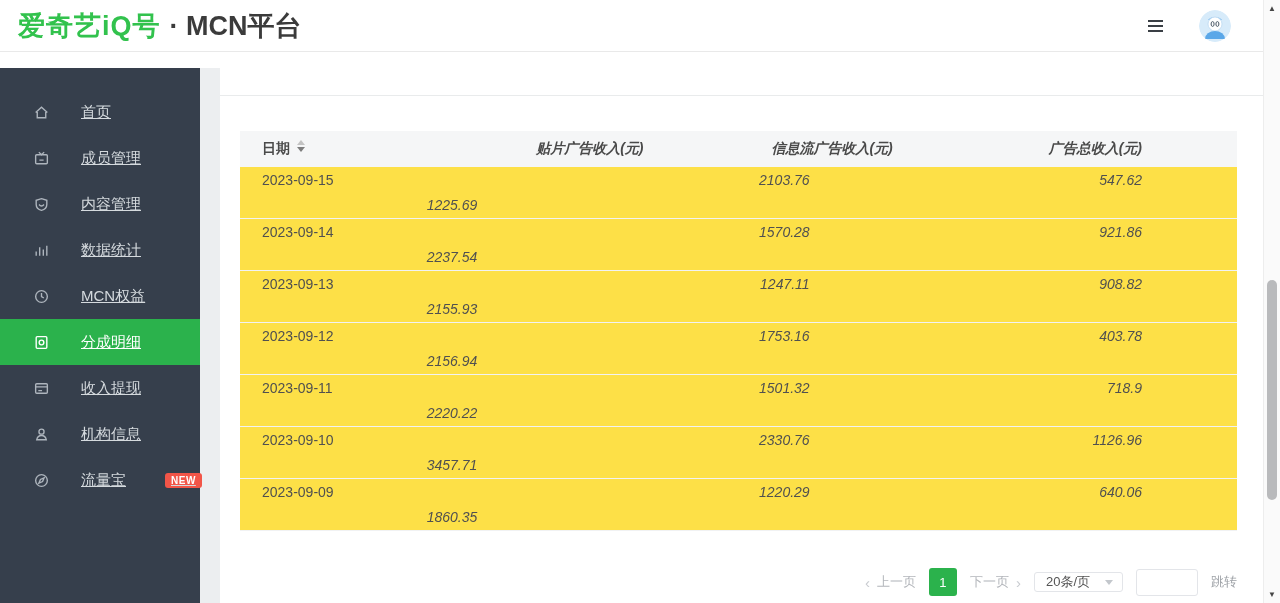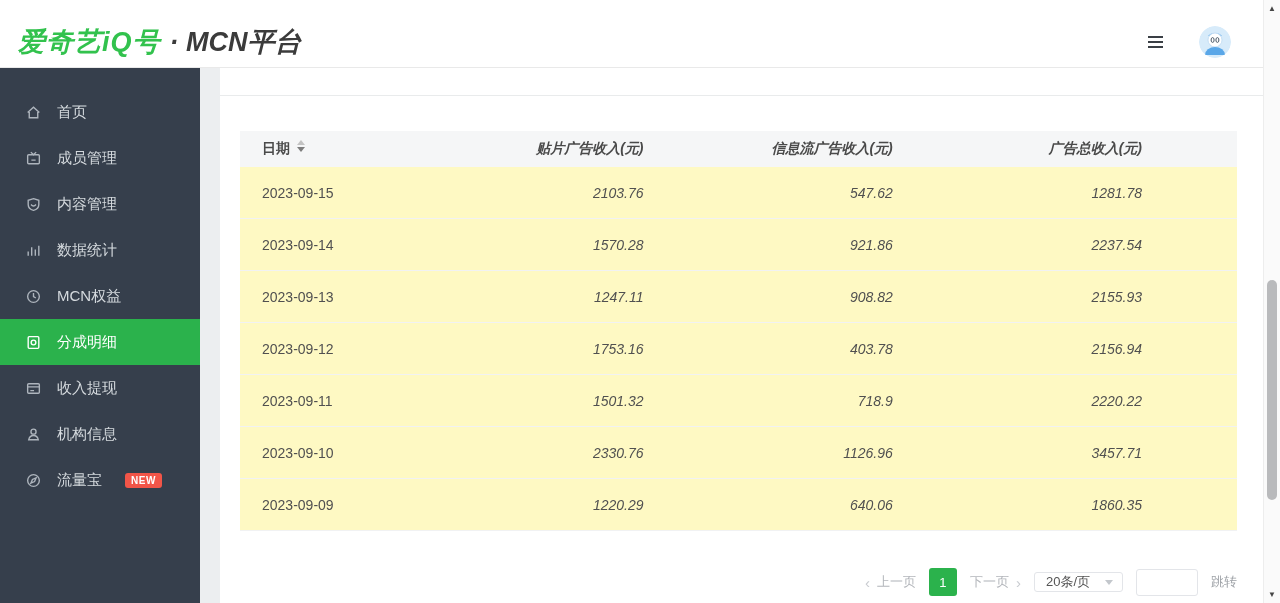--- a/index.html
+++ b/index.html
@@ -1,55 +1,55 @@
 <!DOCTYPE html>
 <html><head>
 <meta charset="utf-8">
 <style>
   * { margin:0; padding:0; box-sizing:border-box; }
   html,body { width:1280px; height:603px; overflow:hidden; background:#fff;
               font-family:"Liberation Sans","DejaVu Sans",sans-serif; }
   .app { position:relative; width:1280px; height:603px; }
 
   
-  .topbar { position:absolute; left:0; top:16px; width:1263px; height:52px; background:#fff;
-            border-bottom:1px solid #e9e9e9; z-index:2;font-style:italic; }
+  .topbar { position:absolute; left:0; top:0; width:1263px; height:52px; background:#fff;
+            border-bottom:1px solid #e9e9e9; z-index:2; }
   .logo-wrap { position:absolute; left:18px; top:50%; transform:translateY(-50%);
                display:flex; align-items:baseline; gap:9px; }
   .logo { font-size:27px; font-weight:bold; color:#32c24d; letter-spacing:1px; }
   .logo-suffix { font-size:27px; color:#3b3b3b; font-weight:600; }
   .topbar-right { position:absolute; right:32px; top:0; height:100%;
                   display:flex; align-items:center; gap:32px; }
   .hamburger { display:flex; flex-direction:column; gap:3px; cursor:pointer; padding:4px; }
   .hamburger i { display:block; width:15px; height:2px; background:#3a3f45; }
   .avatar { width:32px; height:32px; border-radius:50%; overflow:hidden; cursor:pointer; display:block; }
 
   
   .sidebar { position:absolute; left:0; top:68px; width:200px; height:535px;
              background:#363f4c; padding-top:21px; z-index:1; }
-  .side-item { height:46px; display:flex; align-items:center; padding-left:25px; gap:15px;
-               color:#d5dade; font-size:15px; cursor:pointer; white-space:nowrap; }
+  .side-item { height:46px; display:flex; align-items:center; padding-left:33px; gap:31px;
+               color:#d5dade; font-size:15px; cursor:pointer; white-space:nowrap;text-decoration:underline; }
   .side-item .icon { width:17px; height:17px; color:#aeb5bd; display:flex; align-items:center; flex:none; }
   .side-item .icon svg { width:17px; height:17px; }
   .side-item.active { background:#2bb24c; color:#fff; }
   .side-item.active .icon { color:#fff; }
   .badge-new { font-size:10px; font-weight:bold; background:#f25548; color:#fff;
                padding:2px 6px; border-radius:3px; margin-left:8px; letter-spacing:.5px; }
 
   
   .gutter { position:absolute; left:200px; top:68px; width:20px; height:535px; background:#eceef0; }
   .content { position:absolute; left:220px; top:68px; width:1043px; height:535px; background:#fff; }
   .subbar { position:absolute; left:0; top:0; right:0; height:28px; background:#fff;
             border-bottom:1px solid #e9ebec; }
 
   .table-wrap { position:absolute; left:20px; right:26px; top:63px; }
   .thead { display:grid; grid-template-columns:repeat(4,1fr); background:#f5f6f7; height:36px;
            align-items:center; font-weight:bold; font-size:14px; color:#4a4a4a; }
-  .trow { display:grid; grid-template-columns:repeat(4,1fr); height:52px; align-items:center;
-          font-size:14px; color:#505050; border-bottom:1px solid #f1f2f3; background:#fef9c3; }
+  .trow { display:grid; grid-template-columns:repeat(3,1fr); height:52px; align-items:center;
+          font-size:14px; color:#505050; border-bottom:1px solid #f1f2f3; background:#fde047; }
   .cell.num { text-align:right; padding-right:95px;font-style:italic; }
   .cell.date { padding-left:22px; display:flex; gap:7px; }
   .sorter { display:inline-flex; flex-direction:column; align-items:center; gap:2px; cursor:pointer; }
   .sorter .cu { width:0; height:0; border-left:4px solid transparent; border-right:4px solid transparent;
                 border-bottom:5px solid #c3c3c3; }
   .sorter .cd { width:0; height:0; border-left:4px solid transparent; border-right:4px solid transparent;
                 border-top:5px solid #7d7d7d; }
 
   
   .pagination { position:absolute; right:26px; top:500px; display:flex; align-items:center;
@@ -201,21 +201,21 @@
         </div>
         <div class="cell num">贴片广告收入(元)</div>
         <div class="cell num">信息流广告收入(元)</div>
         <div class="cell num">广告总收入(元)</div>
       </div>
 
       <div class="trow">
         <div class="cell date">2023-09-15</div>
         <div class="cell num">2103.76</div>
         <div class="cell num">547.62</div>
-        <div class="cell num">1281.78</div>
+        <div class="cell num">1225.69</div>
       </div>
       <div class="trow">
         <div class="cell date">2023-09-14</div>
         <div class="cell num">1570.28</div>
         <div class="cell num">921.86</div>
         <div class="cell num">2237.54</div>
       </div>
       <div class="trow">
         <div class="cell date">2023-09-13</div>
         <div class="cell num">1247.11</div>

